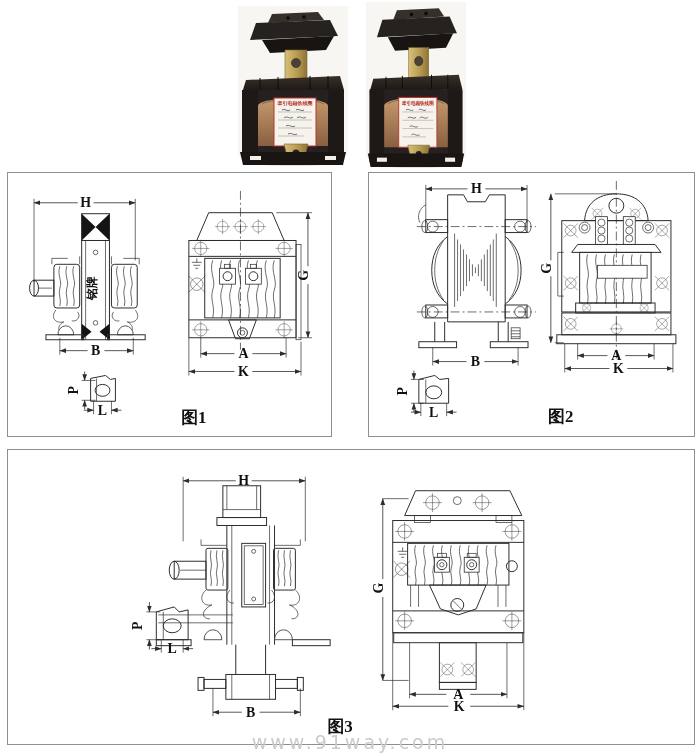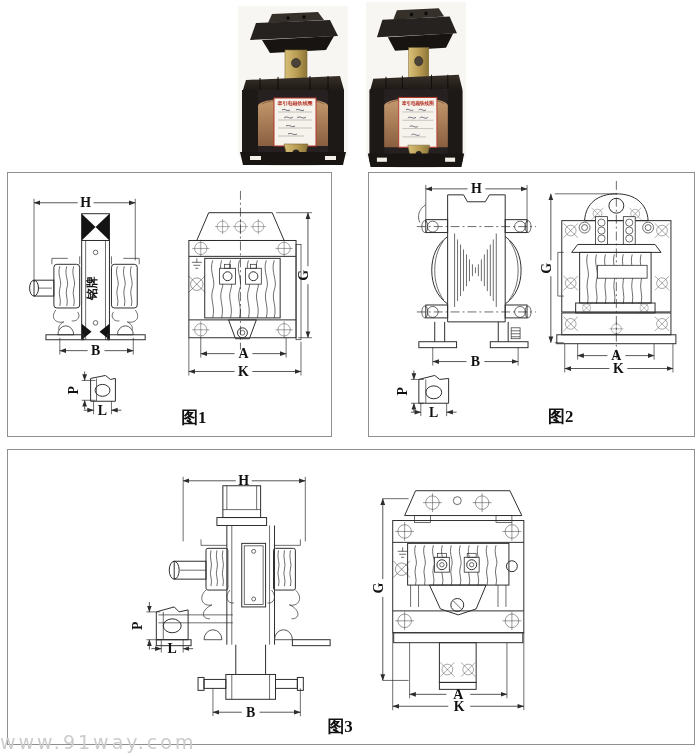--- a/index.html
+++ b/index.html
@@ -18,21 +18,21 @@
   .thin{fill:none;stroke:#2d2d2d;stroke-width:.7;}
   .dim{fill:none;stroke:#2d2d2d;stroke-width:.8;}
   .cl{fill:none;stroke:#2d2d2d;stroke-width:.7;stroke-dasharray:9 3 2 3;}
   .wv{fill:none;stroke:#2d2d2d;stroke-width:.7;}
   .blk{fill:#141414;stroke:none;}
   .wht{fill:#fff;stroke:#2d2d2d;stroke-width:.8;}
   .dt{font:bold 14px "Liberation Serif",serif;fill:#111;text-anchor:middle;}
   .cap{font:bold 17px "Liberation Serif",serif;fill:#111;text-anchor:middle;}
   .np{font:bold 12px "Liberation Serif",serif;fill:#111;text-anchor:middle;}
   .lbl-title{font:bold 5px "Liberation Serif",serif;fill:#b5372a;text-anchor:middle;}
-  .watermark{position:absolute;left:0;right:0;top:731px;text-align:left;z-index:6;
+  .watermark{position:absolute;left:0;right:0;top:731px;text-align:center;z-index:6;
              font:19px "DejaVu Sans",sans-serif;letter-spacing:3px;color:#cbcbcb;pointer-events:none;}
 </style>
 </head>
 <body>
 
 <div class="page">
 
   <svg class="defs-holder" aria-hidden="true">
     <defs>
       <linearGradient id="gBrass" x1="0" y1="0" x2="1" y2="0">

